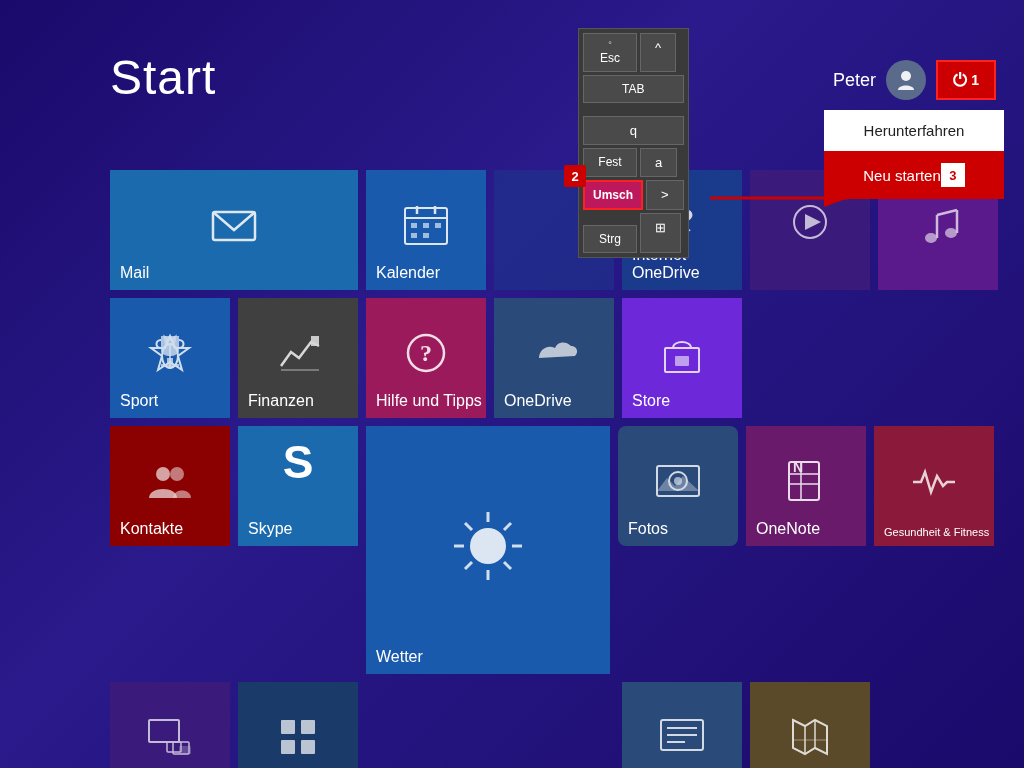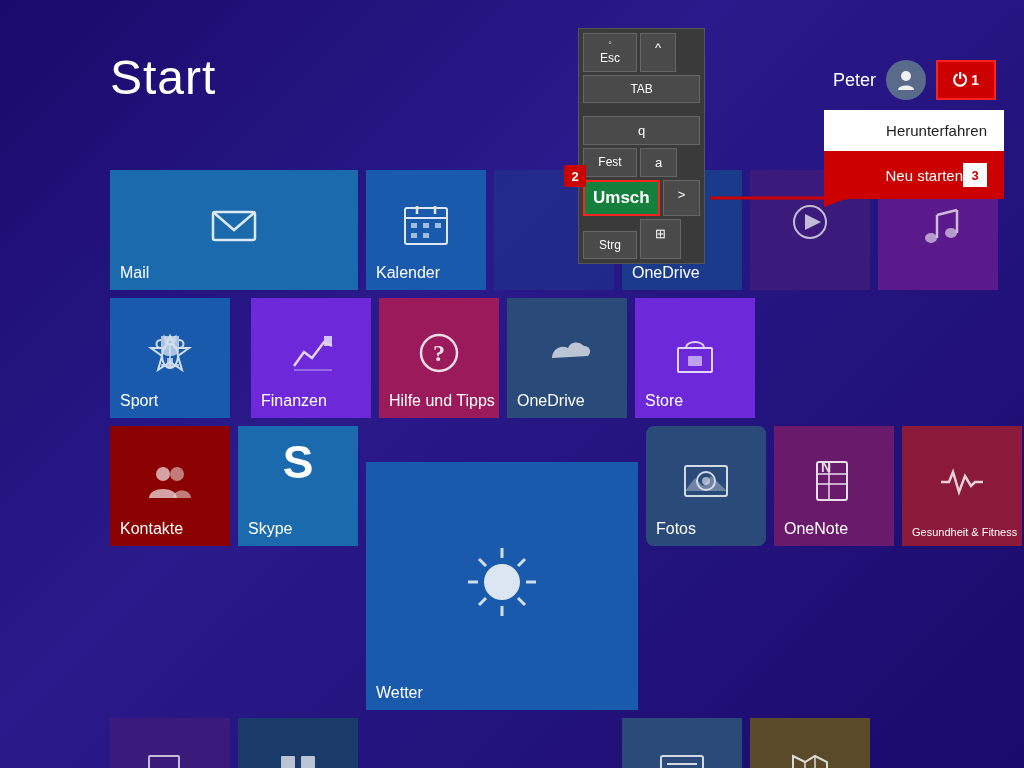--- a/index.html
+++ b/index.html
@@ -117,27 +117,27 @@
     .power-menu {
       position: absolute;
       top: 110px;
       right: 20px;
       background: white;
       width: 180px;
       z-index: 100;
     }
 
     .power-menu-item {
-      padding: 12px 17px;
+      padding: 12px 4px;
       font-size: 15px;
       color: #222;
       cursor: pointer;
       display: flex;
       align-items: center;
-      justify-content: flex-end;
+      justify-content: center;
     }
 
     .power-menu-item.highlighted {
       background: #cc0000;
       color: white;
       font-weight: 500;
     }
 
     .power-menu-item .badge {
       background: #cc0000;
@@ -263,21 +263,21 @@
 
         <path d="M16 8 L34 8 L34 22 C34 30 16 30 16 22 Z" fill="white" opacity="0.8"></path>
         <rect x="22" y="30" width="6" height="6" fill="white" opacity="0.8"></rect>
         <rect x="16" y="36" width="18" height="3" fill="white" opacity="0.8"></rect>
         <path d="M16 12 C10 12 10 20 16 20" fill="none" stroke="white" stroke-width="2"></path>
         <path d="M34 12 C40 12 40 20 34 20" fill="none" stroke="white" stroke-width="2"></path>
       </svg>
       <span class="tile-label">Sport</span>
     </div>
 
-    <div class="tile tile-normal" style="background:#6d28d9;margin-left:13px;">
+    <div class="tile tile-normal" style="background:#404040;">
       <svg class="tile-icon-svg" viewBox="0 0 50 50" fill="white" opacity="0.8">
         <polyline points="8,38 18,24 26,30 38,14 46,18" fill="none" stroke="white" stroke-width="2.5"></polyline>
         <polygon points="38,8 46,8 46,18 38,18" fill="white" opacity="0.9"></polygon>
         <line x1="8" y1="42" x2="46" y2="42" stroke="white" stroke-width="1.5" opacity="0.5"></line>
       </svg>
       <span class="tile-label">Finanzen</span>
     </div>
 
     <div class="tile tile-normal" style="background:#9b1a5b;">
       <svg class="tile-icon-svg" viewBox="0 0 50 50" fill="white" opacity="0.85">
@@ -315,21 +315,21 @@
         <path d="M28 42 C28 32 46 32 46 42" fill="white" opacity="0.6"></path>
       </svg>
       <span class="tile-label">Kontakte</span>
     </div>
 
     <div class="tile tile-normal" style="background:#1a6aad;">
       <div style="position:absolute; top:30%; left:50%; transform:translate(-50%,-50%); font-size:46px; color:white; font-weight:bold; font-family:Arial;">S</div>
       <span class="tile-label">Skype</span>
     </div>
 
-    <div class="tile" style="background:#1a5aad; width:272px; height:248px;margin-top:36px;">
+    <div class="tile" style="background:#1a5aad; width:244px; height:248px;">
       <svg style="position:absolute; top:50%; left:50%; transform:translate(-50%,-55%); width:80px; height:80px;" viewBox="0 0 80 80">
         <circle cx="40" cy="40" r="18" fill="white" opacity="0.85"></circle>
         <line x1="40" y1="6" x2="40" y2="16" stroke="white" stroke-width="3" opacity="0.8"></line>
         <line x1="40" y1="64" x2="40" y2="74" stroke="white" stroke-width="3" opacity="0.8"></line>
         <line x1="6" y1="40" x2="16" y2="40" stroke="white" stroke-width="3" opacity="0.8"></line>
         <line x1="64" y1="40" x2="74" y2="40" stroke="white" stroke-width="3" opacity="0.8"></line>
         <line x1="17" y1="17" x2="24" y2="24" stroke="white" stroke-width="3" opacity="0.8"></line>
         <line x1="56" y1="56" x2="63" y2="63" stroke="white" stroke-width="3" opacity="0.8"></line>
         <line x1="63" y1="17" x2="56" y2="24" stroke="white" stroke-width="3" opacity="0.8"></line>
         <line x1="17" y1="63" x2="24" y2="56" stroke="white" stroke-width="3" opacity="0.8"></line>
@@ -450,21 +450,21 @@
     <div style="background:#4a4a4a; border:1px solid #666; color:white; font-size:12px; padding:6px 8px; min-width:54px; text-align:center;">TAB</div>
     <div style="background:#4a4a4a; border:1px solid #666; color:white; font-size:13px; padding:6px 14px; text-align:center;">q</div>
   </div>
 
   <div style="display:flex; gap:3px;">
     <div style="background:#4a4a4a; border:1px solid #666; color:white; font-size:12px; padding:6px 8px; min-width:54px; text-align:center;">Fest</div>
     <div style="background:#4a4a4a; border:1px solid #666; color:white; font-size:13px; padding:6px 14px; text-align:center;">a</div>
   </div>
 
   <div style="display:flex; gap:3px;">
-    <div style="background:#15803d; border:2px solid #ff2020; color:white; font-size:17px; padding:6px 8px; min-width:54px; text-align:center; font-weight:bold;">Umsch</div>
+    <div style="background:#be185d; border:2px solid #ff2020; color:white; font-size:12px; padding:6px 8px; min-width:54px; text-align:center; font-weight:bold;">Umsch</div>
     <div style="background:#4a4a4a; border:1px solid #666; color:white; font-size:13px; padding:6px 14px; text-align:center;">&gt;</div>
   </div>
 
   <div style="display:flex; gap:3px;">
     <div style="background:#4a4a4a; border:1px solid #666; color:white; font-size:12px; padding:6px 8px; min-width:54px; text-align:center;margin-top:12px;">Strg</div>
     <div style="background:#4a4a4a; border:1px solid #666; color:white; font-size:13px; padding:6px 14px; text-align:center;">⊞</div>
   </div>
 </div>
 
 <div class="num2">2</div>

